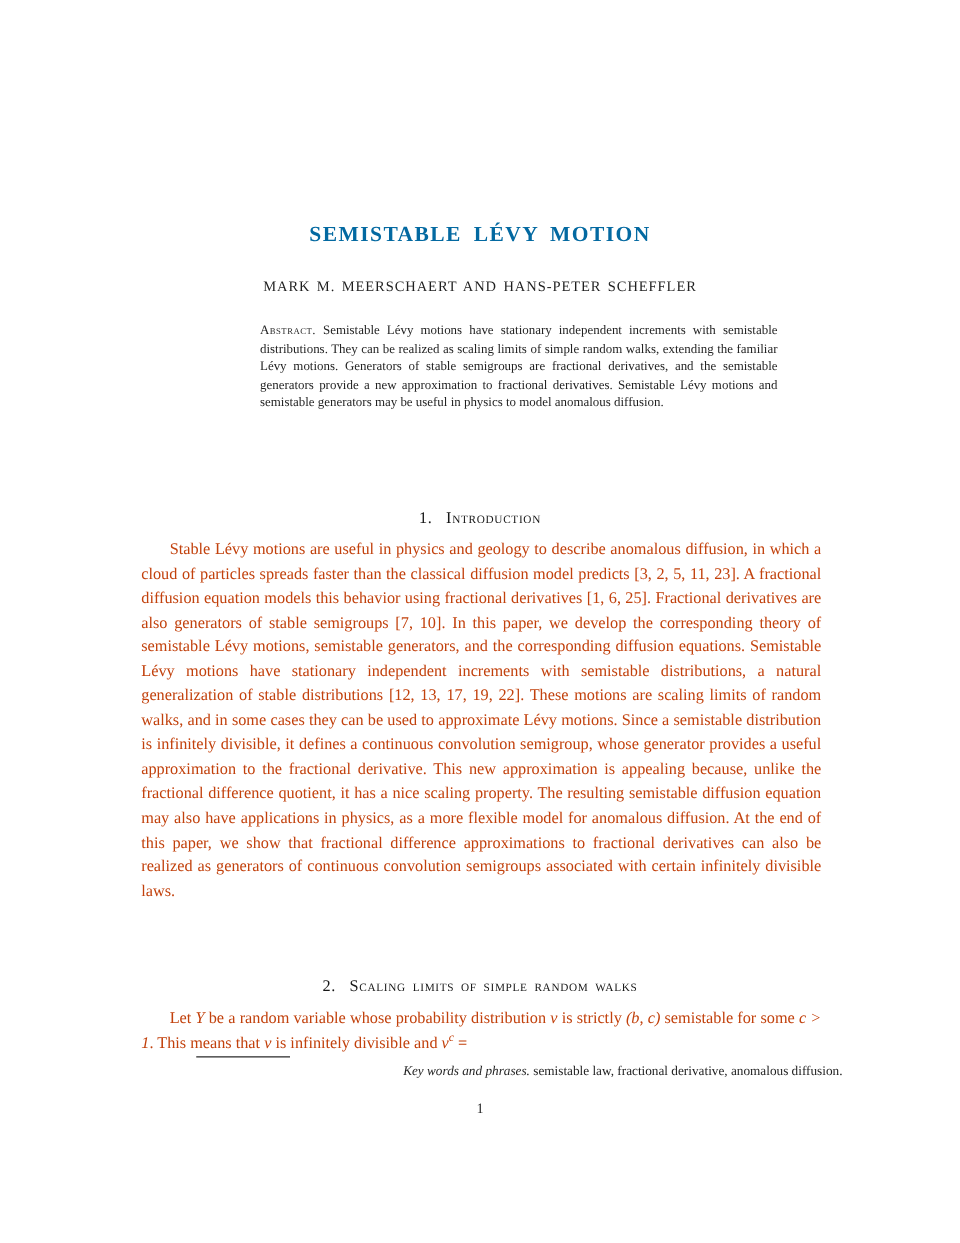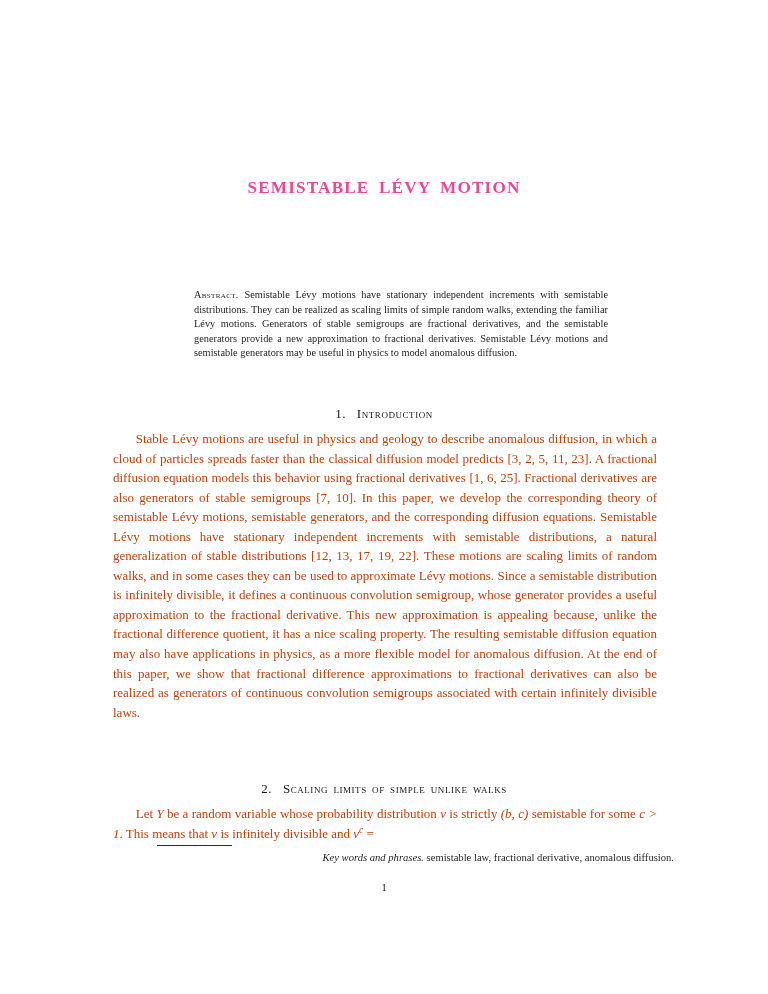--- a/index.html
+++ b/index.html
@@ -29,21 +29,21 @@
     left: 0;
     top: 178px;
     width: 768px;
     text-align: center;
   }
   .paper-title {
     font-size: 17.2px;
     font-weight: bold;
     letter-spacing: 1.15px;
     word-spacing: 4px;
-    color: #ec4899;
+    color: #0369a1;
     line-height: 1.2;
   }
 
   .authors-block {
     position: absolute;
     left: 0;
     top: 223px;
     width: 768px;
     text-align: center;
   }
@@ -51,30 +51,29 @@
     font-size: 11.6px;
     font-variant: small-caps;
     letter-spacing: 0.75px;
     word-spacing: 1.5px;
     color: #1f1f1f;
   }
 
   
   .abstract-block {
     position: absolute;
-    left: 194px;
+    left: 208px;
     top: 258px;
     width: 414px;
     font-size: 10.35px;
     line-height: 14.55px;
     text-align: justify;
     text-justify: inter-word;
     color: #1f1f1f;
     hyphens: manual;
-    margin-top: 30px;
   }
   .abstract-label {
     font-variant: small-caps;
     letter-spacing: 0.35px;
   }
 
   
   .section-heading {
     position: absolute;
     left: 0;
@@ -154,35 +153,38 @@
 </style>
 </head>
 <body>
 
 <div class="page">
 
   <div class="title-block">
     <div class="paper-title">SEMISTABLE LÉVY MOTION</div>
   </div>
 
+  <div class="authors-block">
+    <div class="authors">MARK M. MEERSCHAERT AND HANS-PETER SCHEFFLER</div>
+  </div>
 
   <div class="abstract-block">
     <span class="abstract-label">Abstract.</span><span> Semistable Lévy motions have stationary independent increments with semistable distributions. They can be realized as scaling limits of simple random walks, extending the familiar Lévy motions. Generators of stable semigroups are fractional derivatives, and the semistable generators provide a new approximation to fractional derivatives. Semistable Lévy motions and semistable generators may be useful in physics to model anomalous diffusion.</span>
   </div>
 
   <div class="section-heading" id="sec1">
     <span class="num">1.</span>&nbsp;
     <span>Introduction</span>
   </div>
 
   <div class="body-para" id="para-intro">Stable Lévy motions are useful in physics and geology to describe anomalous diffusion, in which a cloud of particles spreads faster than the classical diffusion model predicts [3, 2, 5, 11, 23]. A fractional diffusion equation models this behavior using fractional derivatives [1, 6, 25]. Fractional derivatives are also generators of stable semigroups [7, 10]. In this paper, we develop the corresponding theory of semistable Lévy motions, semistable generators, and the corresponding diffusion equations. Semistable Lévy motions have stationary independent increments with semistable distributions, a natural generalization of stable distributions [12, 13, 17, 19, 22]. These motions are scaling limits of random walks, and in some cases they can be used to approximate Lévy motions. Since a semistable distribution is infinitely divisible, it defines a continuous convolution semigroup, whose generator provides a useful approximation to the fractional derivative. This new approximation is appealing because, unlike the fractional difference quotient, it has a nice scaling property. The resulting semistable diffusion equation may also have applications in physics, as a more flexible model for anomalous diffusion. At the end of this paper, we show that fractional difference approximations to fractional derivatives can also be realized as generators of continuous convolution semigroups associated with certain infinitely divisible laws.</div>
 
   <div class="section-heading" id="sec2">
     <span class="num">2.</span>&nbsp;
-    <span>Scaling limits of simple unlike walks</span>
+    <span>Scaling limits of simple random walks</span>
   </div>
 
   <div class="body-para" id="para-sec2"><span>Let </span><i class="mi">Y</i><span> be a random variable whose probability distribution </span><i class="mi">ν</i><span> is strictly </span><i class="mi">(b, c)</i><span> semistable for some </span><i class="mi">c &gt; 1</i><span>. This means that </span><i class="mi">ν</i><span> is infinitely divisible and </span><i class="mi">ν</i><span class="sup">c</span><span> =</span></div>
 
   <div class="footnote-rule"></div>
 
   <div class="footnote-block">
     <div><span class="footnote-key">Key words and phrases.</span><span> semistable law, fractional derivative, anomalous diffusion.</span></div>
   </div>
 

